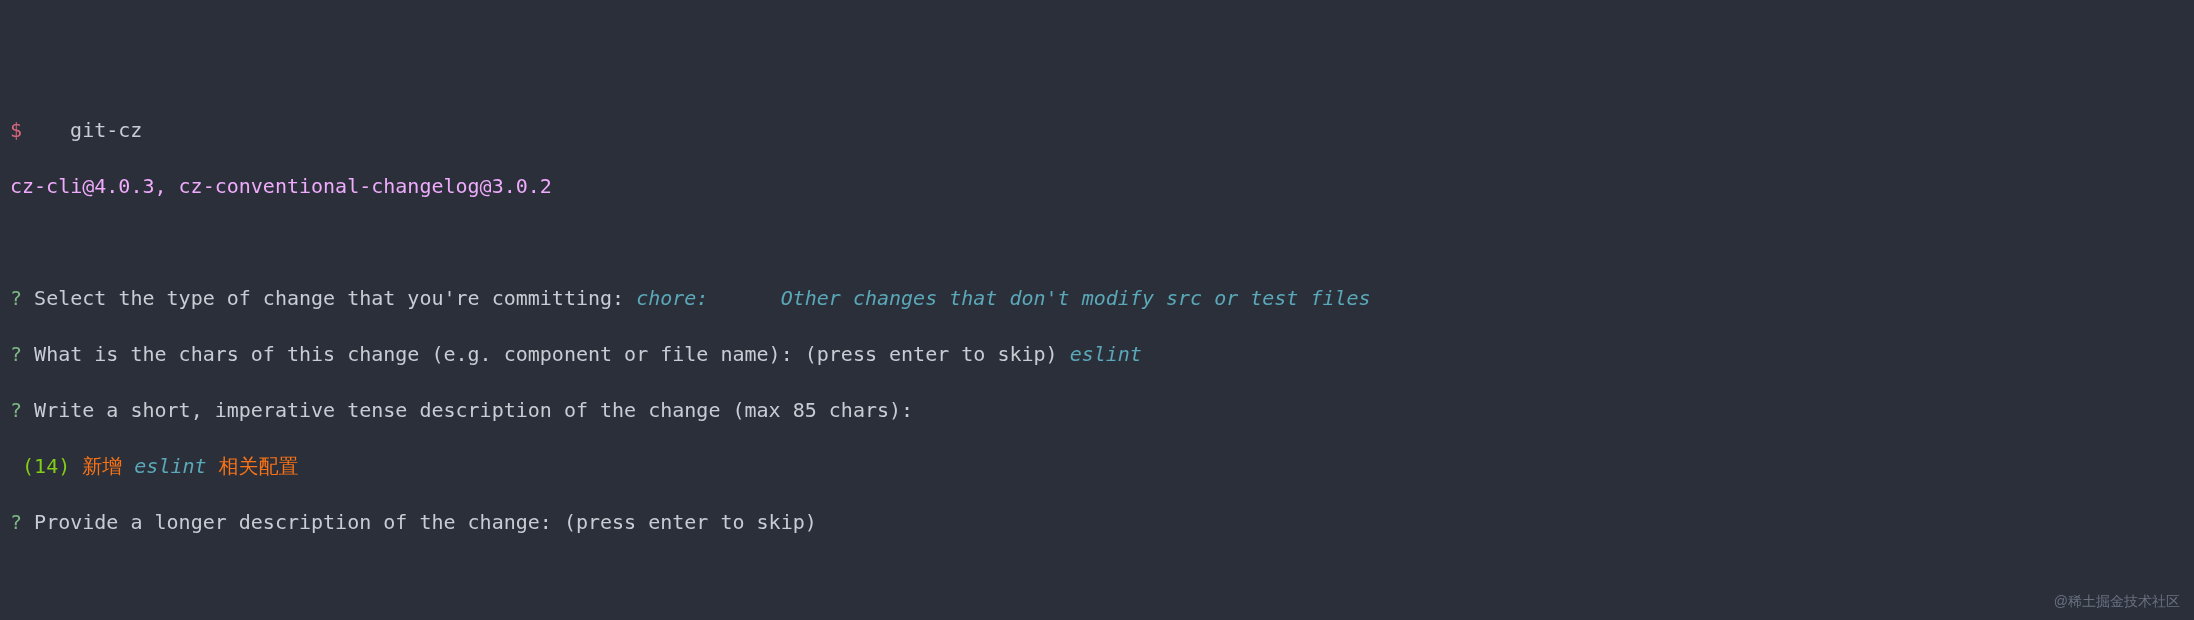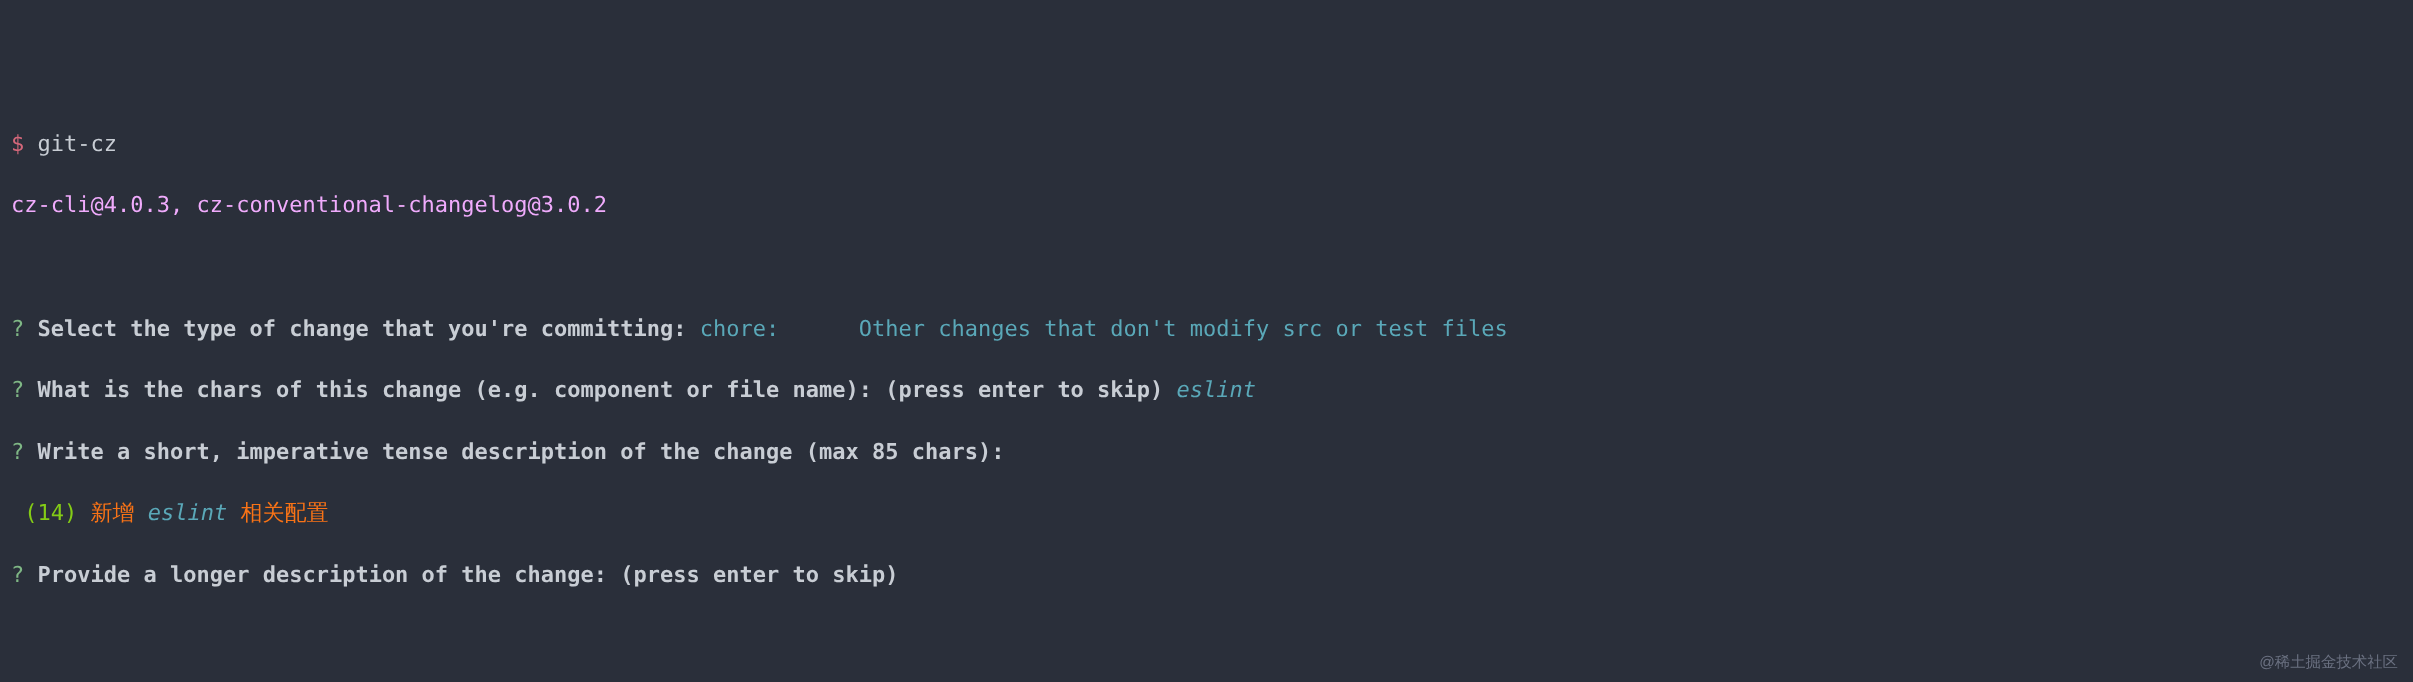--- a/index.html
+++ b/index.html
@@ -21,33 +21,35 @@
       position: relative;
     }
     .line {
       display: block;
     }
     .prompt-dollar {
       color: #d4677a;
     }
     .command {
       color: #c8cdd4;
+      margin-left: 36px;
     }
     .version-info {
       color: #f0abfc;
     }
     .question-mark {
       color: #7fb785;
     }
     .prompt-text {
       color: #c8cdd4;
-      font-weight: 700;
+      font-weight: 400;
     }
     .answer-cyan {
       color: #5aa8b8;
+      font-style: italic;
     }
     .input-cyan {
       color: #5aa8b8;
       font-style: italic;
     }
     .count-green {
       color: #84cc16;
     }
     .cjk-teal {
       color: #f97316;

